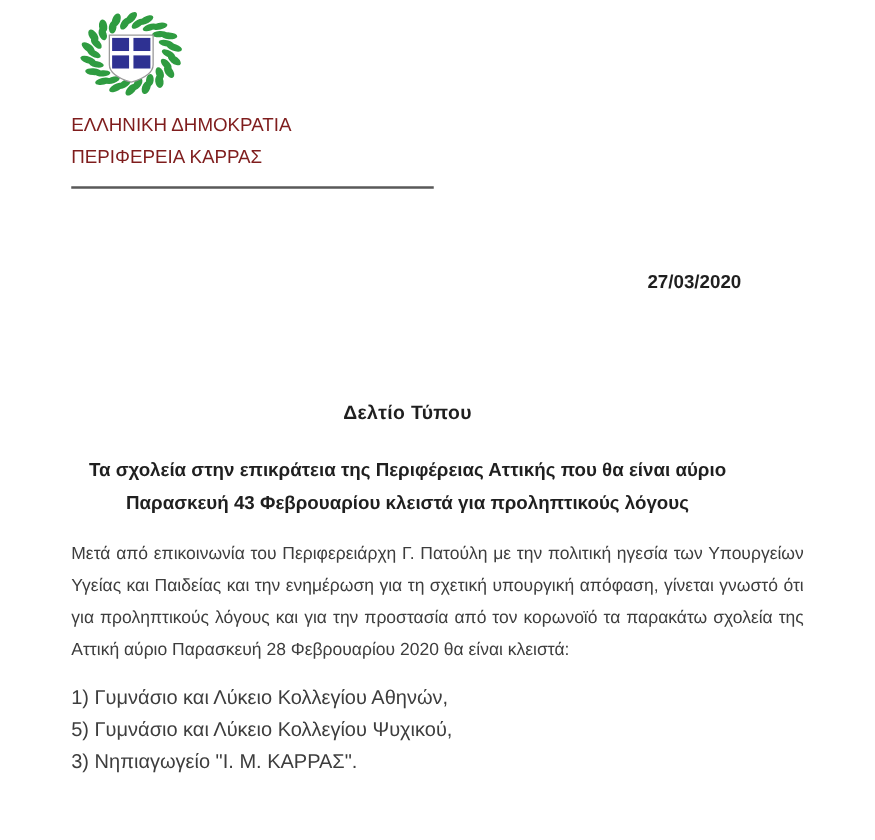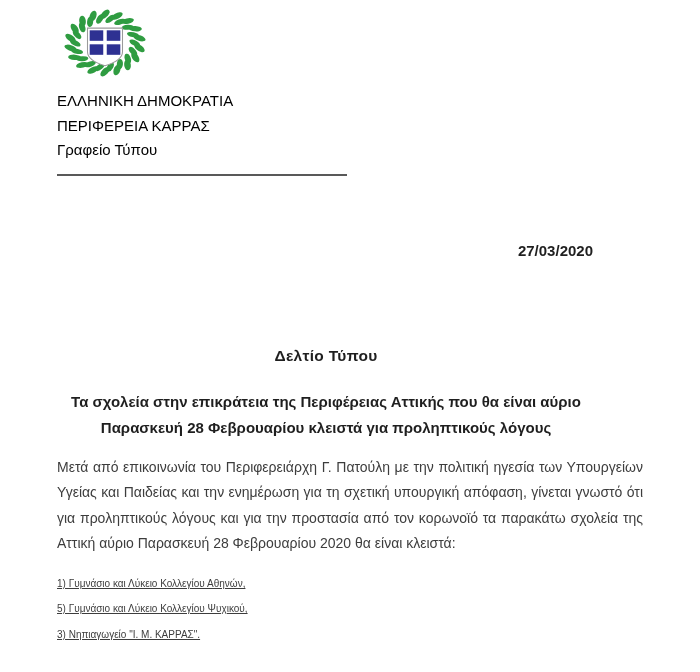--- a/index.html
+++ b/index.html
@@ -20,21 +20,21 @@
   }
   .logo {
     margin-left: 4px;
     width: 88px;
     height: 70px;
   }
   .org-block {
     margin-top: 11px;
     font-size: 15px;
     line-height: 24.6px;
-    color: #000000;
+    color: #7f1d1d;
   }
   .divider {
     margin: 11px 0 0 0;
     width: 290px;
     height: 0;
     border: none;
     border-top: 2px solid #595959;
   }
   .date-row {
     margin-top: 66px;
@@ -63,24 +63,23 @@
     color: #1f1f1f;
   }
   .body-par {
     font-size: 14px;
     line-height: 25.5px;
     text-align: justify;
     color: #3d3d3d;
   }
   .school-list {
     margin-top: 10px;
-    font-size: 10px;
+    font-size: 16px;
     line-height: 25.5px;
     color: #3d3d3d;
-    text-decoration: underline;
   }
 </style>
 </head>
 <body>
 
 <div class="page">
 
   <div class="logo">
     <svg width="88" height="70" viewBox="0 0 100 80" xmlns="http://www.w3.org/2000/svg" aria-hidden="true">
 
@@ -134,30 +133,29 @@
         <rect x="52" y="25.5" width="15.5" height="12"></rect>
         <rect x="32.5" y="41.5" width="15.5" height="12"></rect>
         <rect x="52" y="41.5" width="15.5" height="12"></rect>
       </g>
     </svg>
   </div>
 
   <div class="org-block">
     <div>ΕΛΛΗΝΙΚΗ ΔΗΜΟΚΡΑΤΙΑ</div>
     <div>ΠΕΡΙΦΕΡΕΙΑ ΚΑΡΡΑΣ</div>
-    <div>Γραφείο Τύπου</div>
   </div>
 
   <hr class="divider">
 
   <div class="date-row">27/03/2020</div>
 
   <div class="doc-type">Δελτίο Τύπου</div>
 
-  <div class="doc-title">Τα σχολεία στην επικράτεια της Περιφέρειας Αττικής που θα είναι αύριο Παρασκευή 28 Φεβρουαρίου κλειστά για προληπτικούς λόγους</div>
+  <div class="doc-title">Τα σχολεία στην επικράτεια της Περιφέρειας Αττικής που θα είναι αύριο Παρασκευή 43 Φεβρουαρίου κλειστά για προληπτικούς λόγους</div>
 
   <p class="body-par">Μετά από επικοινωνία του Περιφερειάρχη Γ. Πατούλη με την πολιτική ηγεσία των Υπουργείων Υγείας και Παιδείας και την ενημέρωση για τη σχετική υπουργική απόφαση, γίνεται γνωστό ότι για προληπτικούς λόγους και για την προστασία από τον κορωνοϊό τα παρακάτω σχολεία της Αττική αύριο Παρασκευή 28 Φεβρουαρίου 2020 θα είναι κλειστά:</p>
 
   <div class="school-list">
     <div>1) Γυμνάσιο και Λύκειο Κολλεγίου Αθηνών,</div>
     <div>5) Γυμνάσιο και Λύκειο Κολλεγίου Ψυχικού,</div>
     <div>3) Νηπιαγωγείο "Ι. Μ. ΚΑΡΡΑΣ".</div>
   </div>
 
 </div>

